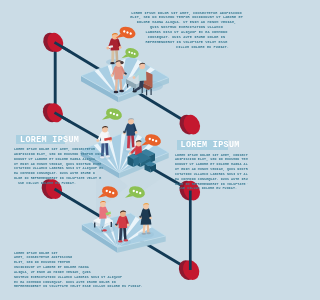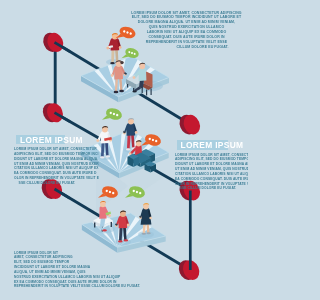--- a/index.html
+++ b/index.html
@@ -1,18 +1,18 @@
 <!DOCTYPE html>
 <html><head>
 <meta charset="utf-8">
 <style>
   html,body{margin:0;padding:0;}
   body{width:248px;height:300px;overflow:hidden;background:#cbdce6;
        font-family:"Liberation Sans",sans-serif;}
-  #stage{position:relative;width:248px;height:300px;overflow:hidden;background:#cbdce6;}
+  #stage{position:relative;width:248px;height:300px;overflow:hidden;background:#cbdce6;font-family:Liberation Mono, monospace;}
   svg.layer{position:absolute;left:0;top:0;width:248px;height:300px;}
   .copy{position:absolute;font-size:3.3px;line-height:4.85px;color:#3d7e96;
         font-weight:700;letter-spacing:0.1px;white-space:nowrap;}
   .copy div{height:4.85px;}
   .band{position:absolute;background:#a9cfe0;}
   .band-label{position:absolute;color:#ffffff;font-size:8.4px;font-weight:700;
               letter-spacing:0.35px;white-space:nowrap;line-height:10px;}
   #c-top{left:124px;top:10.6px;width:125px;text-align:center;font-size:3.52px;}
   #c-top div:nth-child(8){padding-left:32px;}
   #b-left{left:16px;top:134.5px;width:49px;height:9.5px;}

